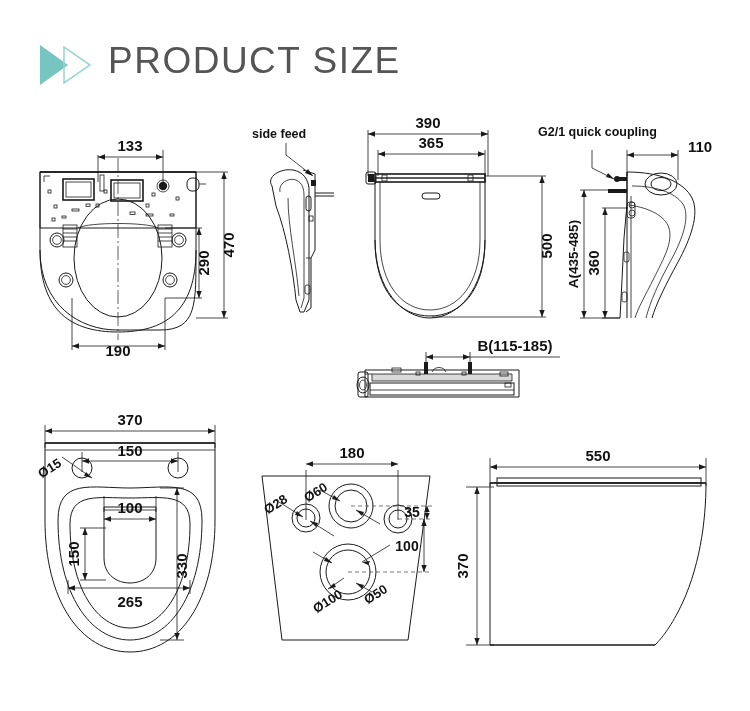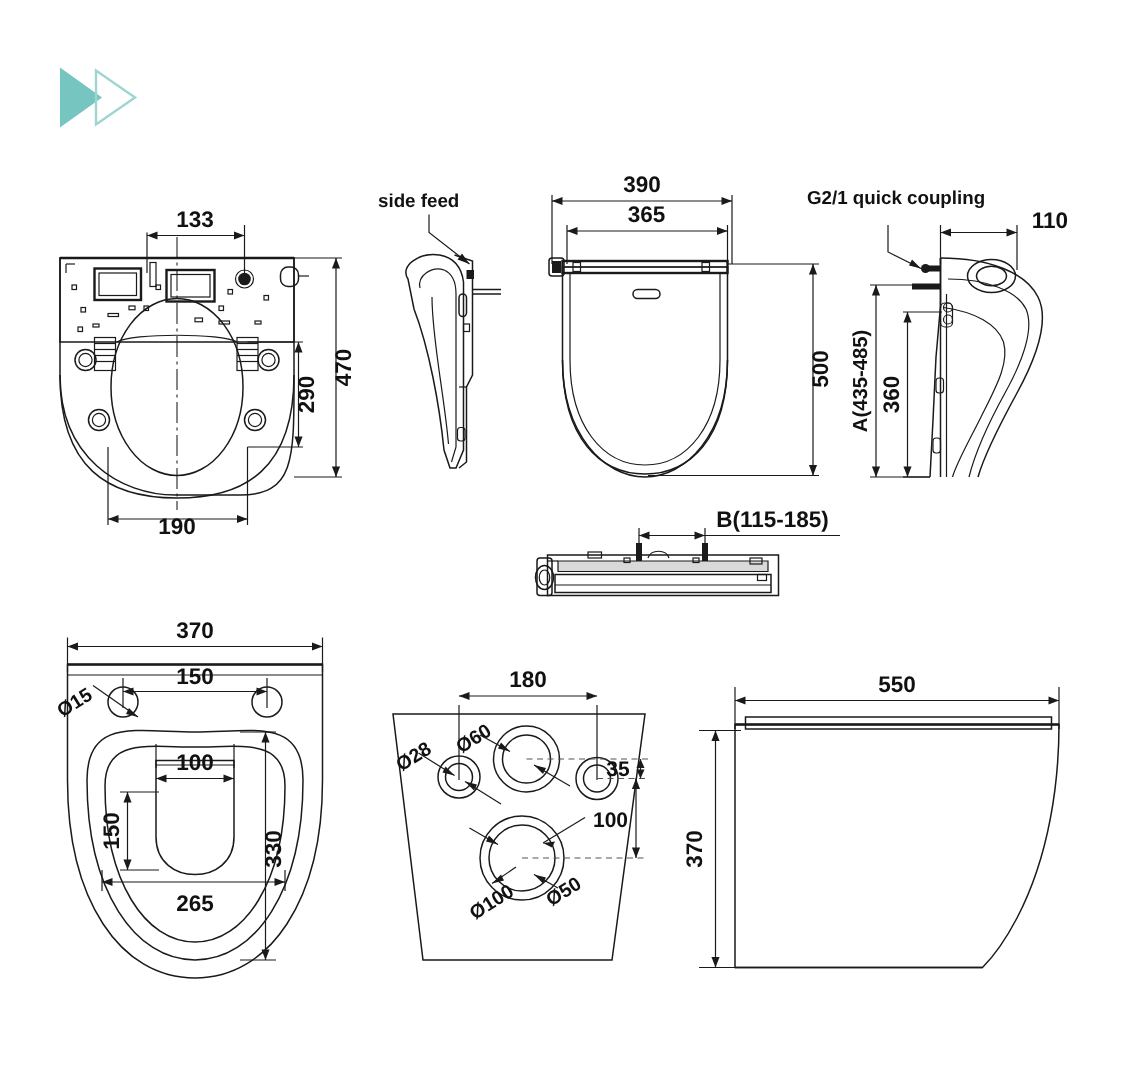--- a/index.html
+++ b/index.html
@@ -39,20 +39,21 @@
 </head>
 <body>
 
 <div id="sheet">
 
   <div id="header">
     <svg id="logo-mark" viewBox="0 0 62 44">
       <polygon points="2,2 2,42 30,22" fill="#76c5c0"></polygon>
       <polygon points="26,4 26,40 52,22" fill="none" stroke="#9dd5d1" stroke-width="1.6"></polygon>
     </svg>
+    <div id="page-title">PRODUCT SIZE</div>
   </div>
 
   <svg id="drawing" viewBox="0 0 750 711">
 
     <g>
 
       <path class="ln" d="M40,172 L40,250 C40,305 80,330 117,330
                           L160,330 C197,330 196,305 196,250 L196,172 Z" fill="#ffffff"></path>
 
       <path class="ln" d="M40,250 C40,312 72,332 118,332 C164,332 196,312 196,250"></path>

